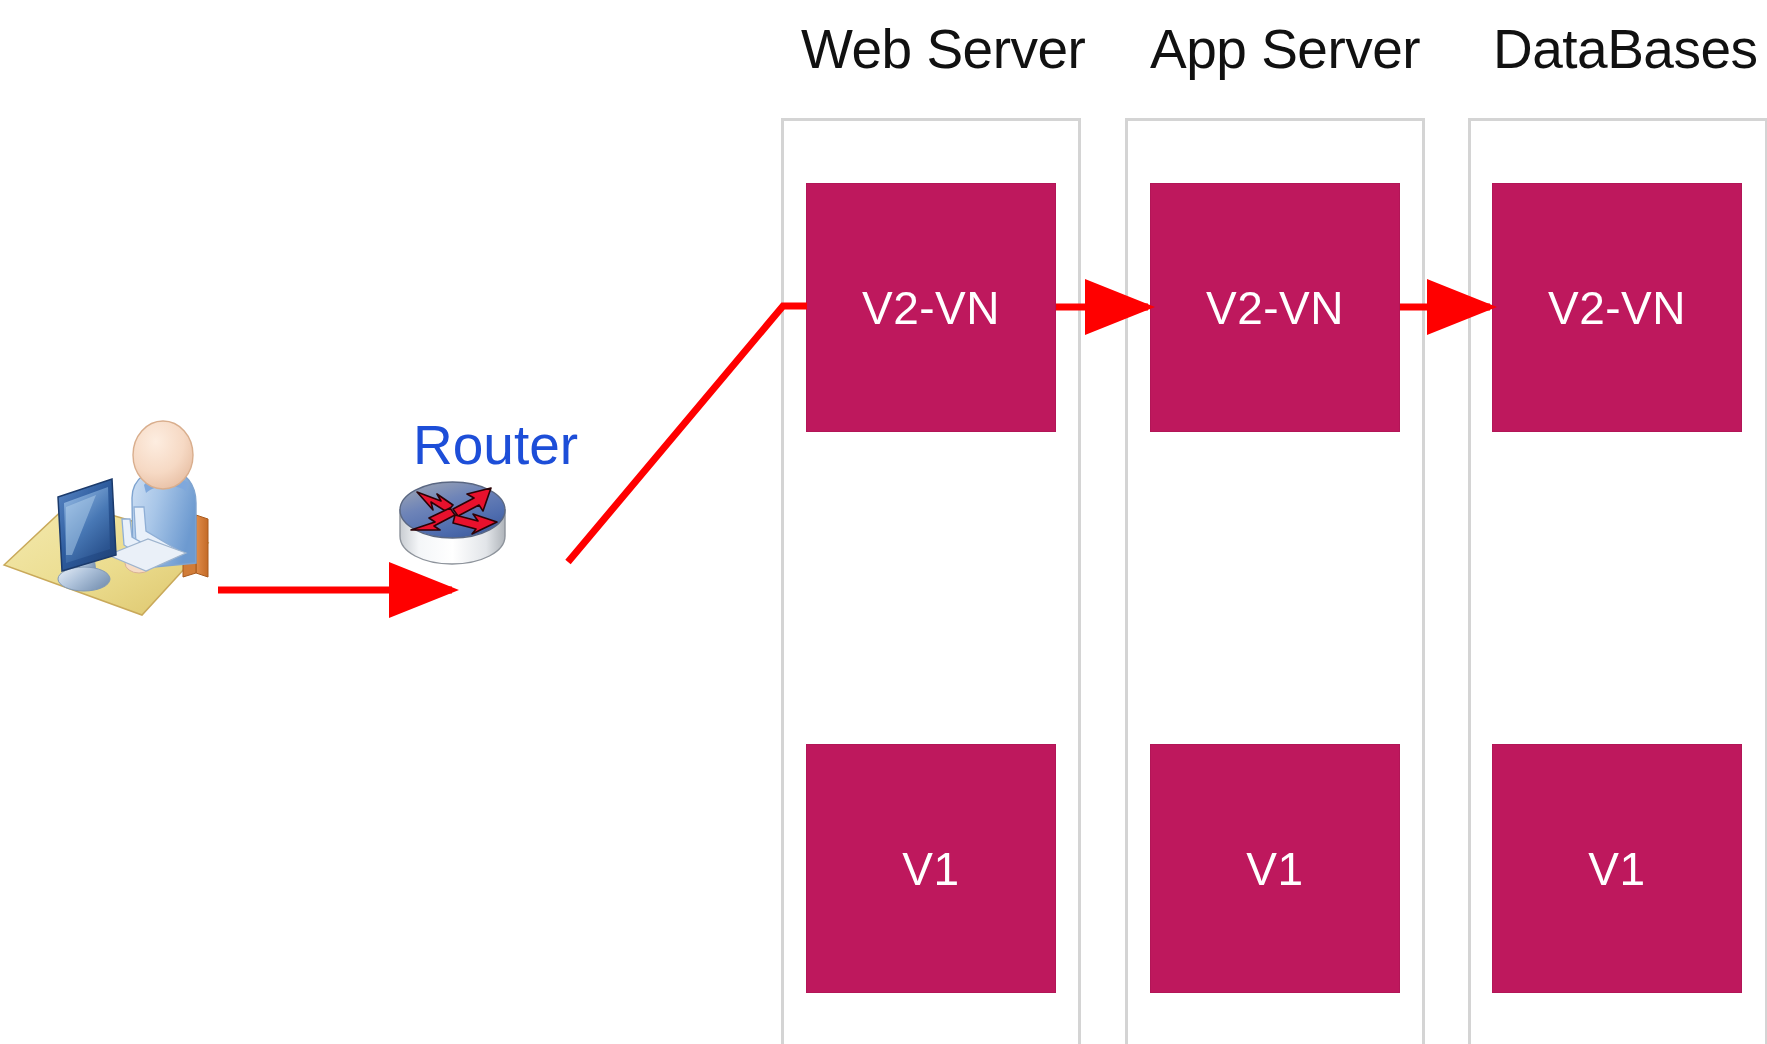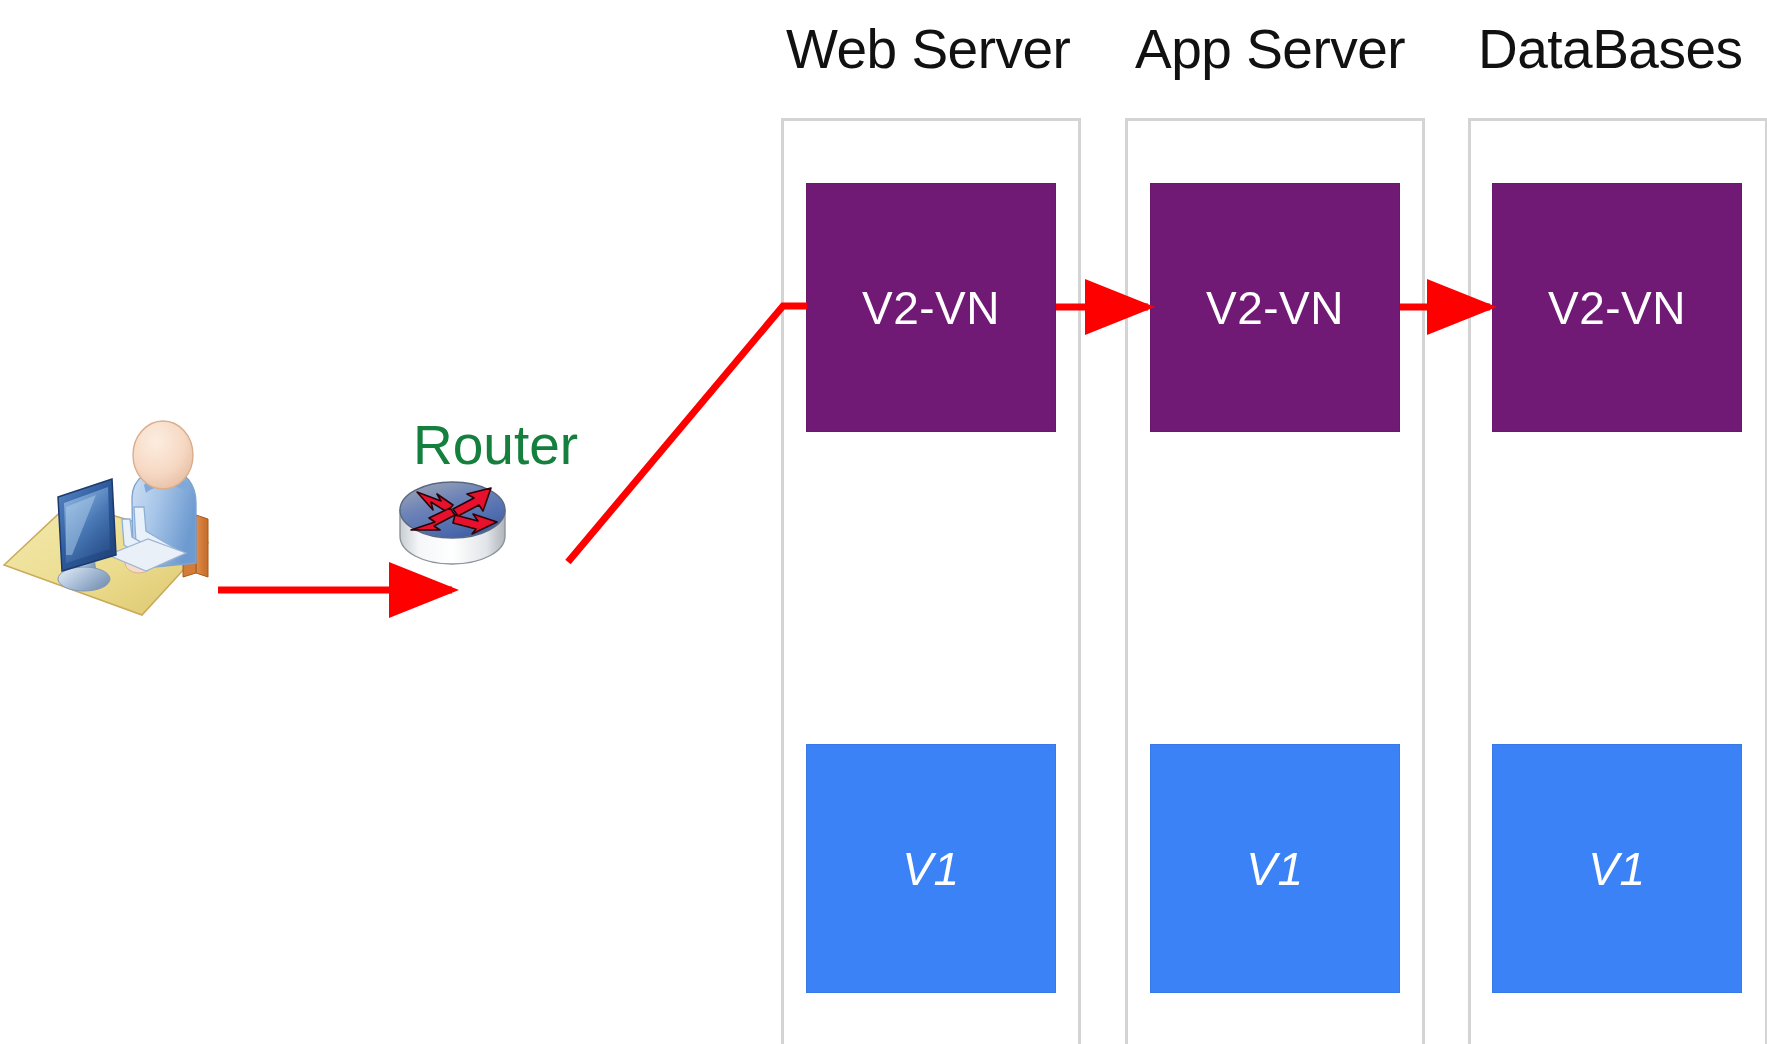--- a/index.html
+++ b/index.html
@@ -23,42 +23,43 @@
   }
 
   
   .tier-head{
     position:absolute;
     font-size:55px;
     color:#111111;
     white-space:nowrap;
     letter-spacing:-0.5px;
     line-height:1;
+    margin-left:15px;
   }
 
   
   .vm{
     position:absolute;
     box-sizing:border-box;
     display:flex;
     align-items:center;
     justify-content:center;
     color:#ffffff;
     font-size:46px;
     letter-spacing:0.5px;
     border:1px solid rgba(0,0,0,0.06);
   }
-  .vm.green{background:#701a75;}
-  .vm.blue{background:#3b82f6;font-style:italic;}
+  .vm.green{background:#be185d;}
+  .vm.blue{background:#be185d;}
 
   
   .plain-label{
     position:absolute;
     font-size:55px;
-    color:#15803d;
+    color:#1d4ed8;
     white-space:nowrap;
     line-height:1;
   }
 
   
   svg.overlay{position:absolute;left:0;top:0;width:1767px;height:1044px;pointer-events:none;}
   svg.iconsvg{position:absolute;}
 </style>
 </head>
 <body>

